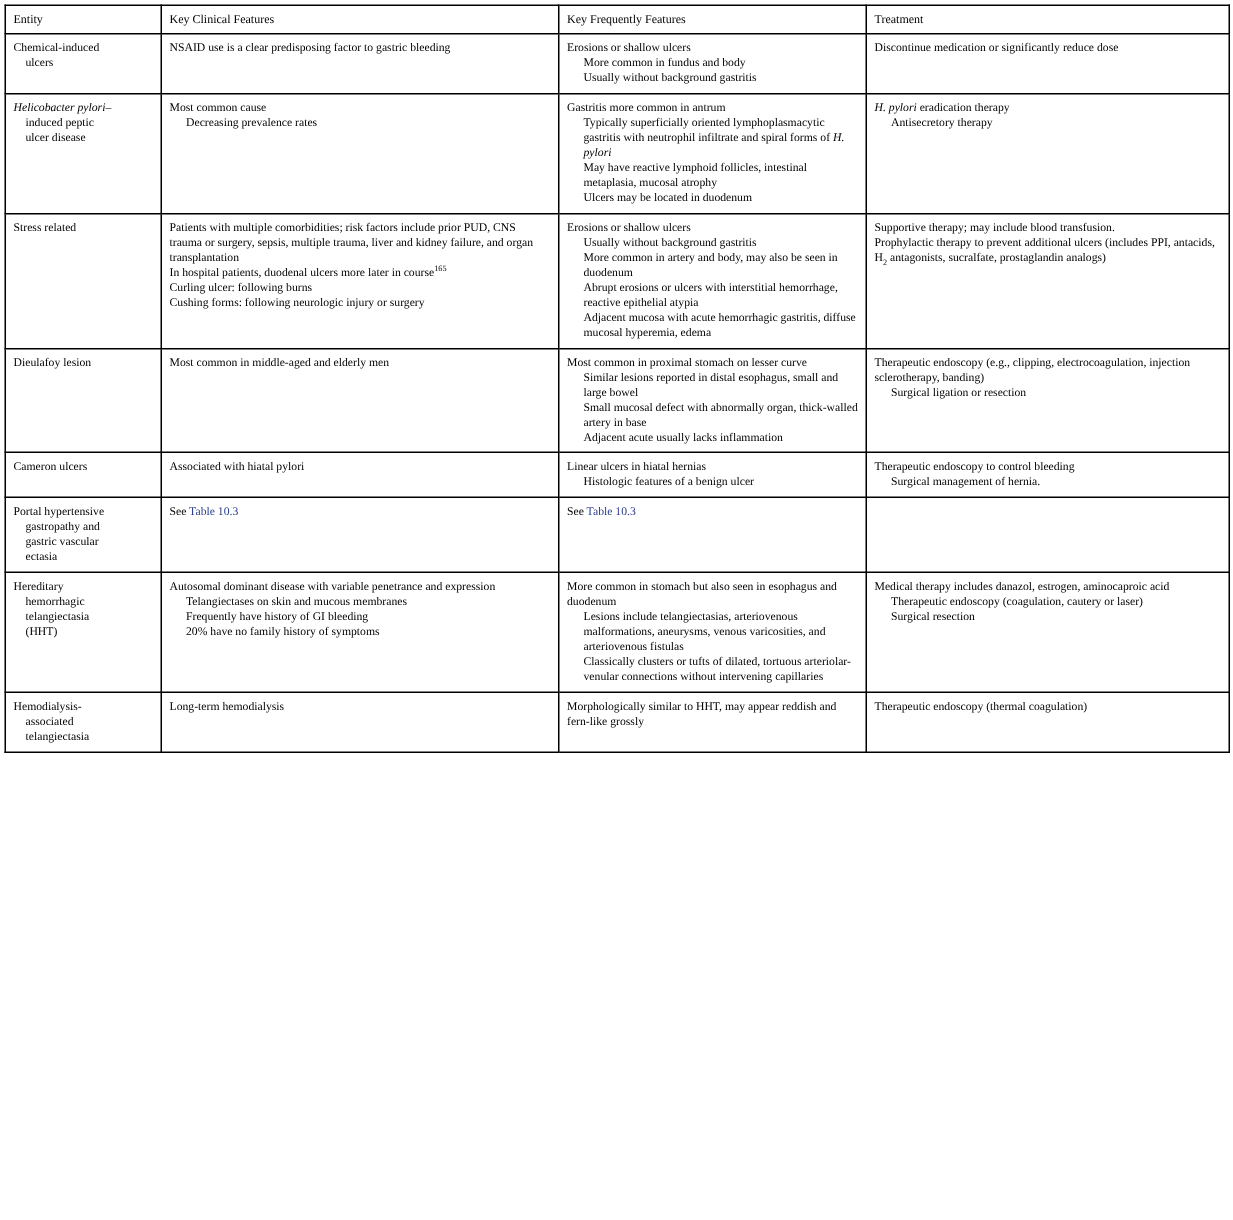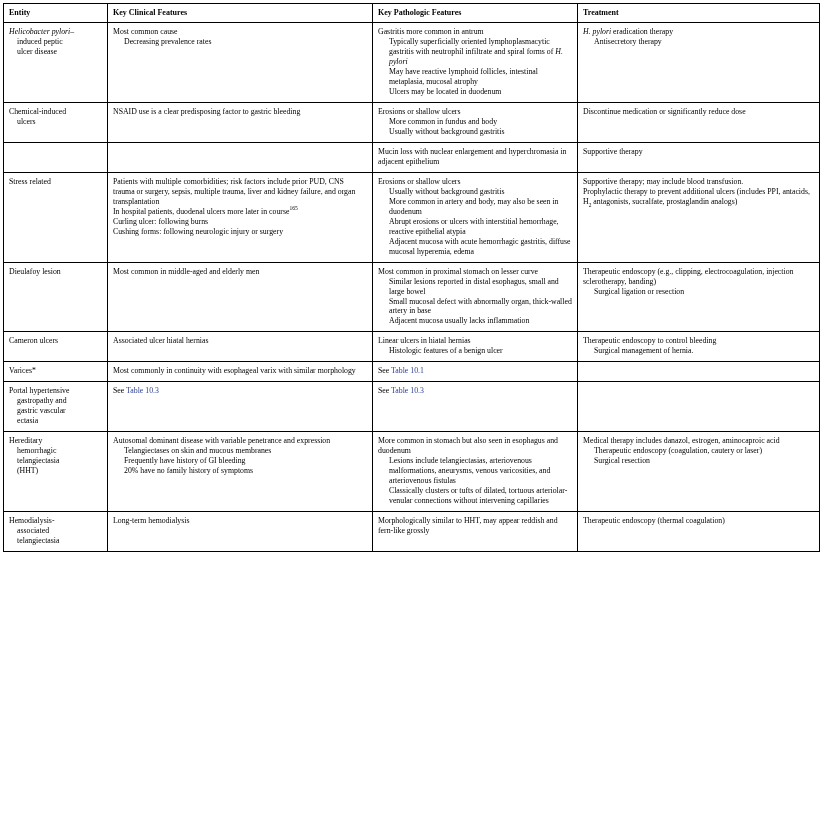--- a/index.html
+++ b/index.html
@@ -33,21 +33,21 @@
   table.clin col.c2 { width: 205px; }
   table.clin col.c3 { width: 242px; }
 
   table.clin th, table.clin td {
     border: 1px solid #000000;
     vertical-align: top;
     padding: 4px 5px 5px 5px;
     text-align: left;
   }
   table.clin th {
-    font-weight: bold;
+    font-weight: normal;
     font-size: 8px;
     padding-top: 4px;
     padding-bottom: 4px;
     white-space: nowrap;
   }
   .entity {
     padding-left: 5px;
   }
   .entity .hang {
     display: block;
@@ -89,27 +89,60 @@
     <colgroup>
       <col class="c0">
         <col class="c1">
         <col class="c2">
         <col class="c3">
     </colgroup>
     <thead>
       <tr>
         <th>Entity</th>
         <th>Key Clinical Features</th>
-        <th>Key Pathologic Features</th>
+        <th>Key Frequently Features</th>
         <th>Treatment</th>
       </tr>
     </thead>
     <tbody>
         <tr>
           <td class="entity">
+            <span class="first">Chemical-induced</span>
+            <span class="hang">ulcers</span>
+          </td>
+          <td>
+            <div>
+              <ul class="lvl1">
+                <li>NSAID use is a clear predisposing factor to gastric bleeding</li>
+              </ul>
+            </div>
+          </td>
+          <td>
+            <div>
+              <ul class="lvl1">
+                <li>Erosions or shallow ulcers</li>
+                <li>
+                  <ul class="lvl2">
+                    <li>More common in fundus and body</li>
+                    <li>Usually without background gastritis</li>
+                  </ul>
+                </li>
+              </ul>
+            </div>
+          </td>
+          <td>
+            <div>
+              <ul class="lvl1">
+                <li>Discontinue medication or significantly reduce dose</li>
+              </ul>
+            </div>
+          </td>
+        </tr>
+        <tr>
+          <td class="entity">
             <span class="first"><span class="it">Helicobacter pylori–</span></span>
             <span class="hang">induced peptic</span>
             <span class="hang">ulcer disease</span>
           </td>
           <td>
             <div>
               <ul class="lvl1">
                 <li>Most common cause</li>
                 <li>
                   <ul class="lvl2">
@@ -135,73 +168,20 @@
           </td>
           <td>
             <div>
               <ul class="lvl1">
                 <li><span class="it">H. pylori</span> eradication therapy</li>
                 <li>
                   <ul class="lvl2">
                     <li>Antisecretory therapy</li>
                   </ul>
                 </li>
-              </ul>
-            </div>
-          </td>
-        </tr>
-        <tr>
-          <td class="entity">
-            <span class="first">Chemical-induced</span>
-            <span class="hang">ulcers</span>
-          </td>
-          <td>
-            <div>
-              <ul class="lvl1">
-                <li>NSAID use is a clear predisposing factor to gastric bleeding</li>
-              </ul>
-            </div>
-          </td>
-          <td>
-            <div>
-              <ul class="lvl1">
-                <li>Erosions or shallow ulcers</li>
-                <li>
-                  <ul class="lvl2">
-                    <li>More common in fundus and body</li>
-                    <li>Usually without background gastritis</li>
-                  </ul>
-                </li>
-              </ul>
-            </div>
-          </td>
-          <td>
-            <div>
-              <ul class="lvl1">
-                <li>Discontinue medication or significantly reduce dose</li>
-              </ul>
-            </div>
-          </td>
-        </tr>
-        <tr>
-          <td class="entity"></td>
-          <td>
-            <div></div>
-          </td>
-          <td>
-            <div>
-              <ul class="lvl1">
-                <li>Mucin loss with nuclear enlargement and hyperchromasia in adjacent epithelium</li>
-              </ul>
-            </div>
-          </td>
-          <td>
-            <div>
-              <ul class="lvl1">
-                <li>Supportive therapy</li>
               </ul>
             </div>
           </td>
         </tr>
         <tr>
           <td class="entity">
             <span class="first">Stress related</span>
           </td>
           <td>
             <div>
@@ -249,21 +229,21 @@
             </div>
           </td>
           <td>
             <div>
               <ul class="lvl1">
                 <li>Most common in proximal stomach on lesser curve</li>
                 <li>
                   <ul class="lvl2">
                     <li>Similar lesions reported in distal esophagus, small and large bowel</li>
                     <li>Small mucosal defect with abnormally organ, thick-walled artery in base</li>
-                    <li>Adjacent mucosa usually lacks inflammation</li>
+                    <li>Adjacent acute usually lacks inflammation</li>
                   </ul>
                 </li>
               </ul>
             </div>
           </td>
           <td>
             <div>
               <ul class="lvl1">
                 <li>Therapeutic endoscopy (e.g., clipping, electrocoagulation, injection sclerotherapy, banding)</li>
                 <li>
@@ -275,21 +255,21 @@
             </div>
           </td>
         </tr>
         <tr>
           <td class="entity">
             <span class="first">Cameron ulcers</span>
           </td>
           <td>
             <div>
               <ul class="lvl1">
-                <li>Associated ulcer hiatal hernias</li>
+                <li>Associated with hiatal pylori</li>
               </ul>
             </div>
           </td>
           <td>
             <div>
               <ul class="lvl1">
                 <li>Linear ulcers in hiatal hernias</li>
                 <li>
                   <ul class="lvl2">
                     <li>Histologic features of a benign ulcer</li>
@@ -302,42 +282,20 @@
             <div>
               <ul class="lvl1">
                 <li>Therapeutic endoscopy to control bleeding</li>
                 <li>
                   <ul class="lvl2">
                     <li>Surgical management of hernia.</li>
                   </ul>
                 </li>
               </ul>
             </div>
-          </td>
-        </tr>
-        <tr>
-          <td class="entity">
-            <span class="first">Varices*</span>
-          </td>
-          <td>
-            <div>
-              <ul class="lvl1">
-                <li>Most commonly in continuity with esophageal varix with similar morphology</li>
-              </ul>
-            </div>
-          </td>
-          <td>
-            <div>
-              <ul class="lvl1">
-                <li>See <span class="lnk">Table 10.1</span></li>
-              </ul>
-            </div>
-          </td>
-          <td>
-            <div></div>
           </td>
         </tr>
         <tr>
           <td class="entity">
             <span class="first">Portal hypertensive</span>
             <span class="hang">gastropathy and</span>
             <span class="hang">gastric vascular</span>
             <span class="hang">ectasia</span>
           </td>
           <td>

